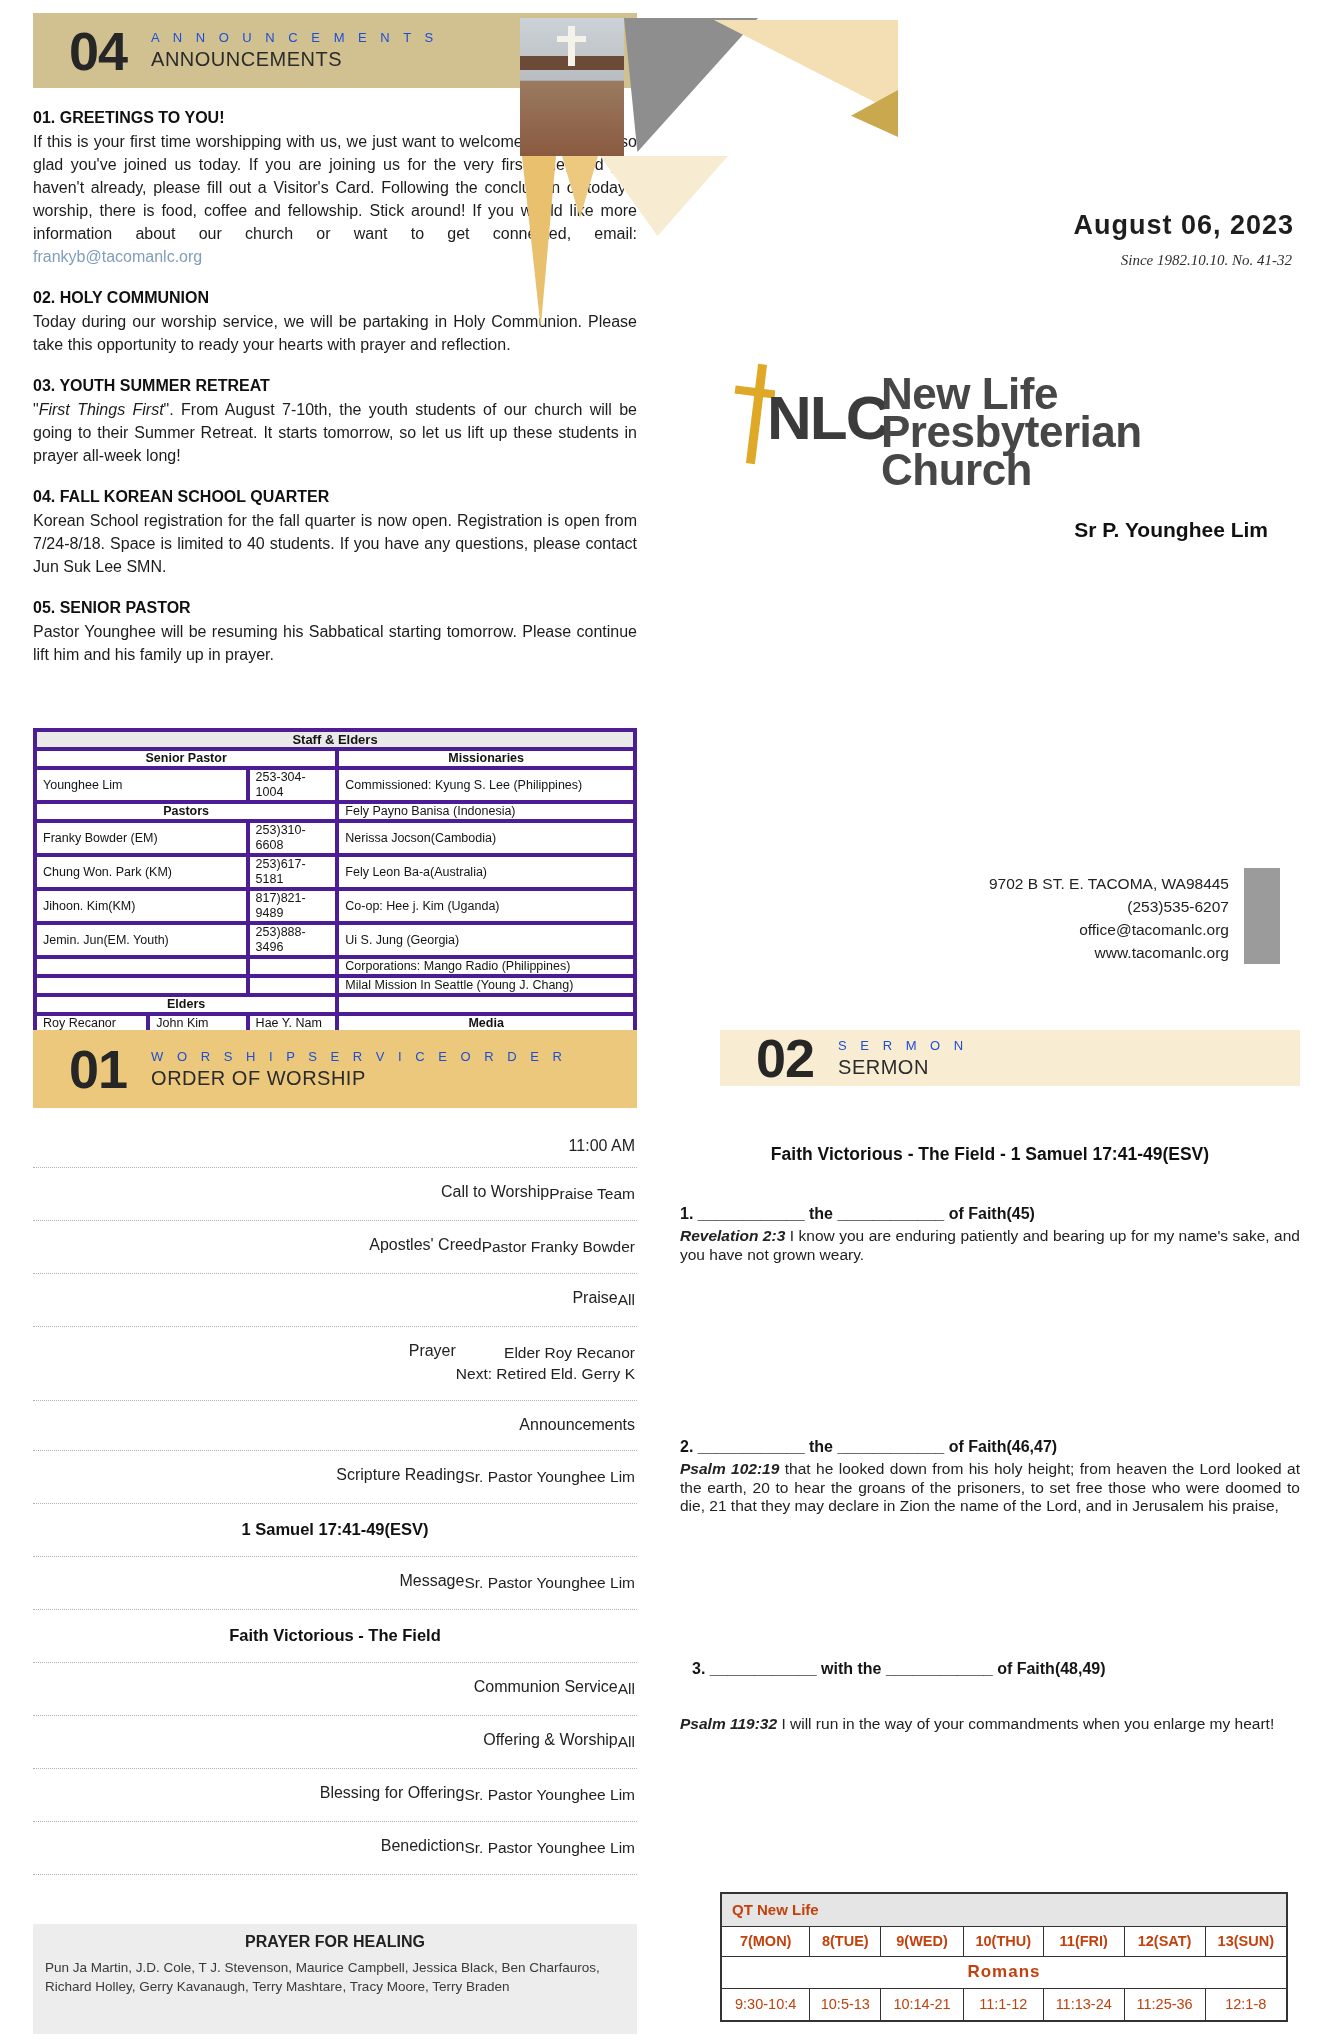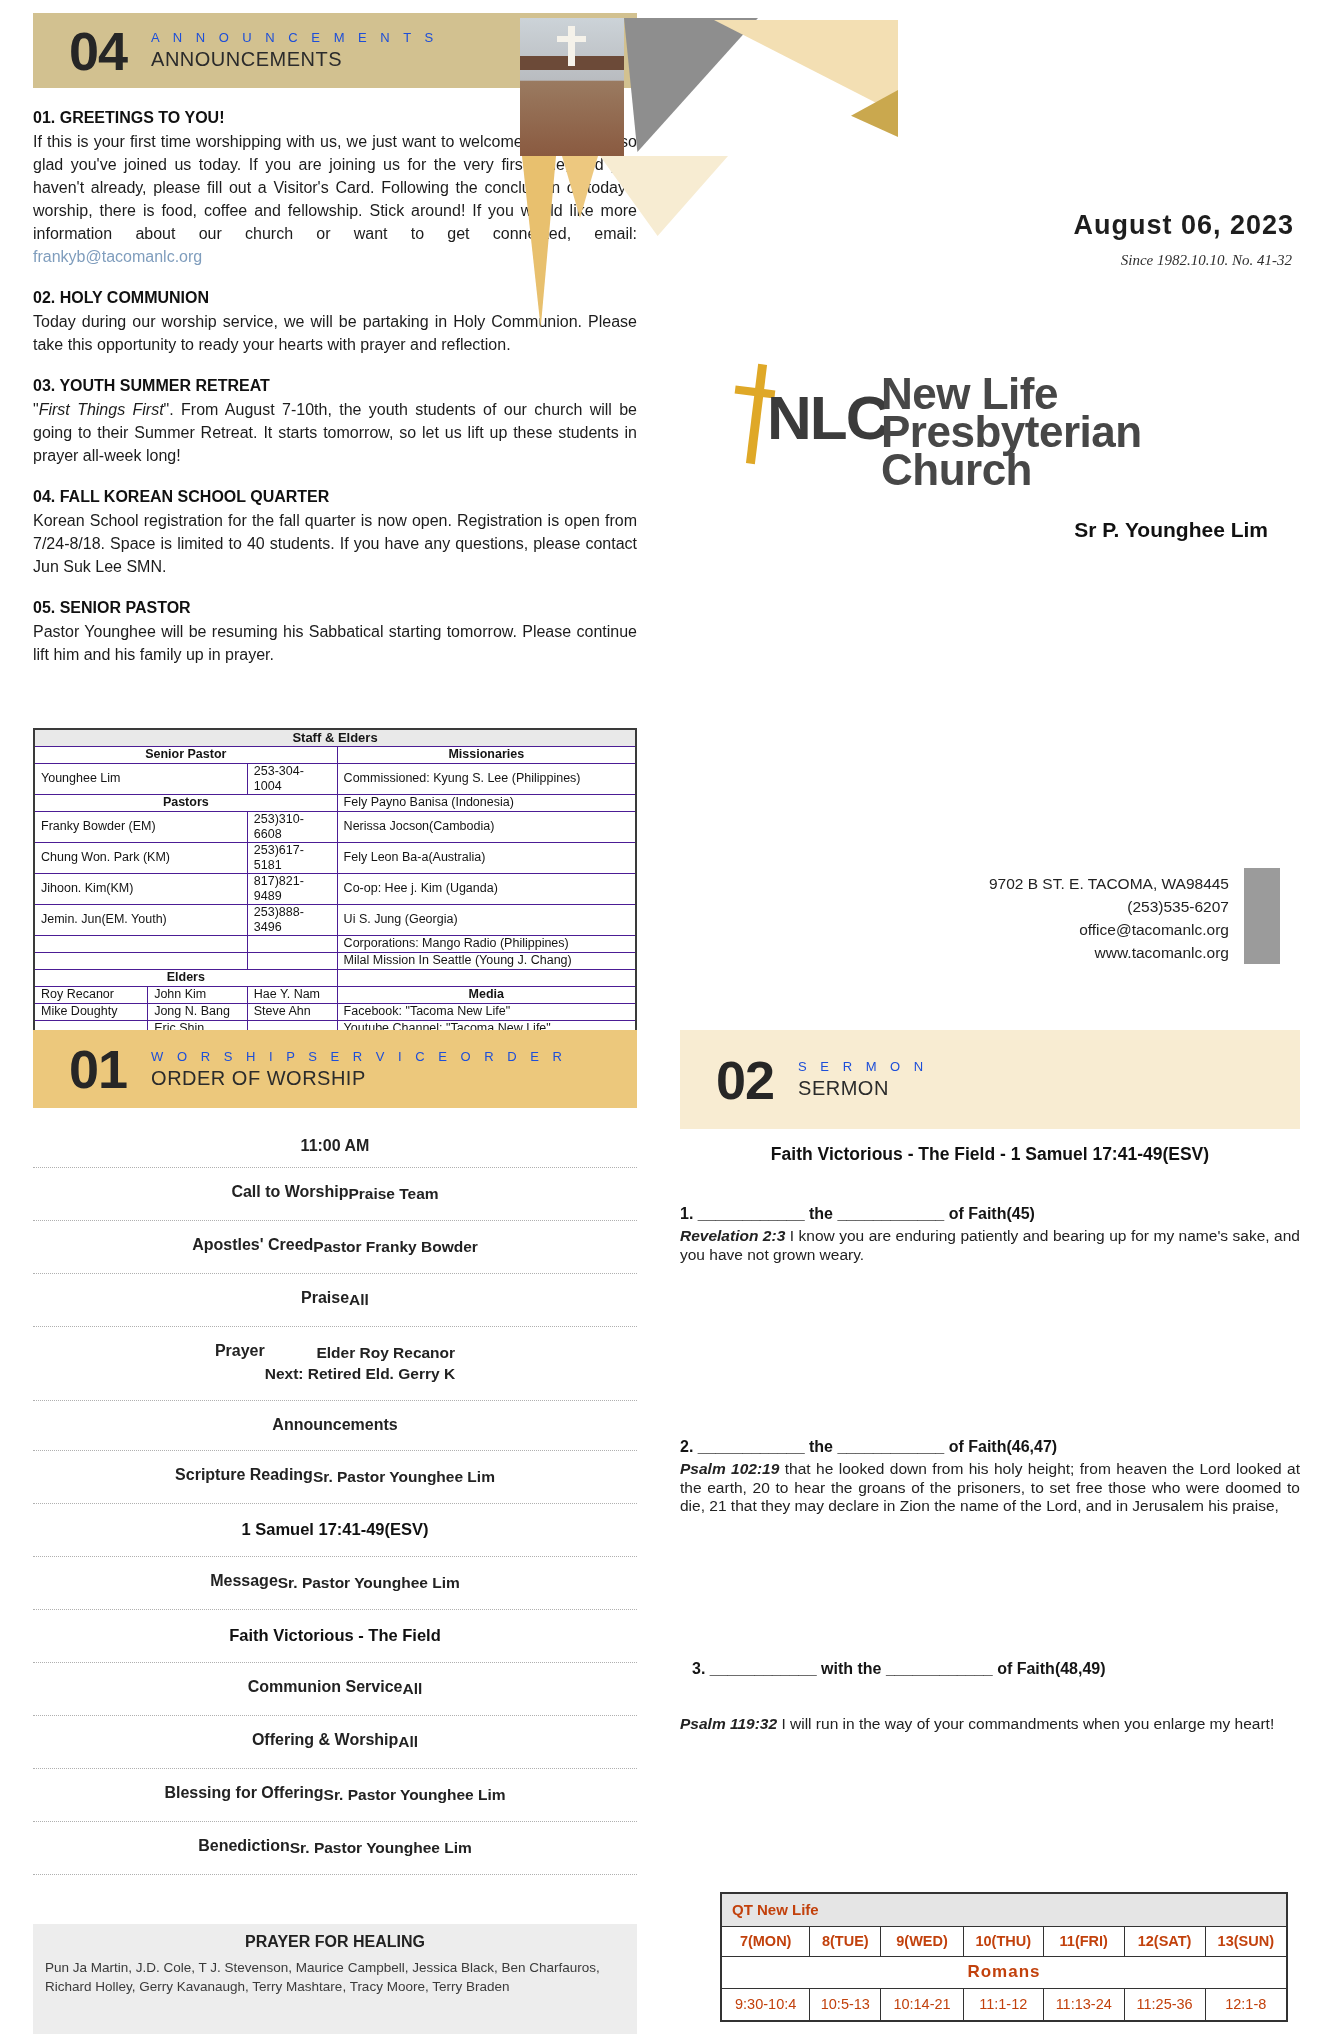--- a/index.html
+++ b/index.html
@@ -25,31 +25,31 @@
   .ann-body { margin-top: 21px; }
   .ann-heading { font-size: 16px; font-weight: 700; color: #111; margin-top: 21px; margin-bottom: 3px; }
   .ann-heading:first-child { margin-top: 0; }
   .ann-text { font-size: 16px; line-height: 23px; text-align: justify; color: #1c1c1c; }
   .ann-text .email-link { color: #7f9dbd; text-decoration: none; }
   .italic { font-style: italic; }
 
   
   .staff-table { position: absolute; left: 33px; top: 728px; width: 604px;
     border-collapse: collapse; font-size: 12.5px; color: #141414; }
-  .staff-table td { border: 1px solid #4c1d95; padding: 0 6px; line-height: 15px; height: 17px; }
+  .staff-table td { border: 4px solid #4c1d95; padding: 0 6px; line-height: 15px; height: 17px; }
   .staff-table { border: 2px solid #3a3a3a; }
   .staff-table .thead { background: #e9e9e9; font-weight: 700; text-align: center; font-size: 13px; }
   .staff-table .sub { font-weight: 700; text-align: center; }
 
   
   .worship-col { position: absolute; left: 33px; top: 1030px; width: 604px; }
   .hdr-01 { height: 78px; background: #ecc87c; }
   .worship-list { margin-top: 23px; }
-  .wrow { display: flex; justify-content: center; align-items: flex-start;
-    border-bottom: 1px dotted #b0b0b0; padding: 15px 2px 16px; font-weight: bold; }
+  .wrow { display: flex; justify-content: flex-end; align-items: flex-start;
+    border-bottom: 1px dotted #b0b0b0; padding: 15px 2px 16px; }
   .wrow-time { padding: 6px 2px 12px; }
   .wleft { font-size: 16px; color: #222; }
   .wright { font-size: 15.5px; color: #222; text-align: right; line-height: 21px; }
   .wcenter { display: block; text-align: center; font-size: 16.5px; font-weight: 700; color: #111;
     border-bottom: 1px dotted #b0b0b0; padding: 16px 0 17px; }
 
   
   .healing-box { position: absolute; left: 33px; top: 1924px; width: 604px; height: 110px;
     background: #ededed; padding: 9px 12px; }
   .healing-title { text-align: center; font-size: 16px; font-weight: 700; color: #222; margin-bottom: 7px; }
@@ -89,21 +89,21 @@
     font-weight: 700; color: #474747; letter-spacing: -0.5px; }
 
   .pastor-line { position: absolute; right: 52px; top: 518px; font-size: 21px; font-weight: 700; color: #111; }
 
   .address-block { position: absolute; right: 91px; top: 872px; text-align: right;
     font-size: 15.5px; line-height: 23px; color: #222; }
   .address-bar { position: absolute; right: 40px; top: 868px; width: 36px; height: 96px; background: #9b9b9b; }
 
   
   .sermon-col { position: absolute; left: 680px; top: 1030px; width: 620px; height: 880px; }
-  .hdr-02 { height: 99px; background: #f8ecd2; }
+  .hdr-02 { height: 56px; background: #f8ecd2; margin-left: 40px; }
   .sermon-headline { position: absolute; left: 0; top: 114px; width: 620px; text-align: center;
     font-size: 17.5px; font-weight: 700; color: #111; }
   .spoint { position: absolute; left: 0; width: 620px; font-size: 16px; font-weight: 700; color: #151515; }
   .sverse { position: absolute; left: 0; width: 620px; font-size: 15.5px; line-height: 18.5px;
     text-align: justify; color: #222; }
   .sref { font-weight: 700; font-style: italic; }
   .p1 { top: 175px; } .p1t { top: 197px; }
   .p2 { top: 408px; } .p2t { top: 430px; }
   .p3 { top: 630px; margin-left: 12px; } .p3t { top: 685px; }
 

